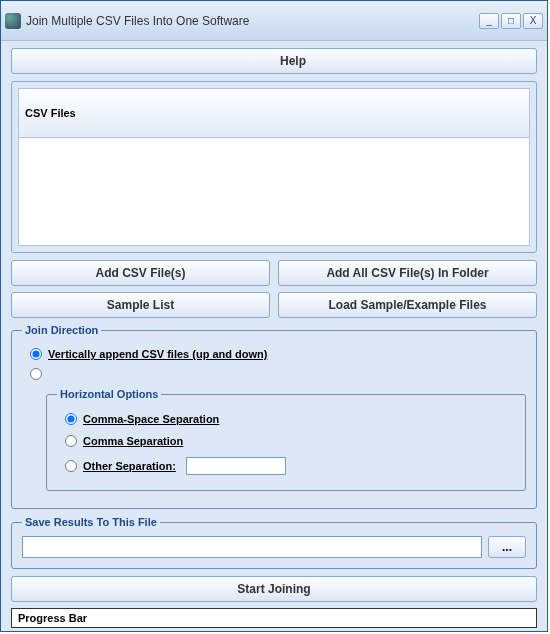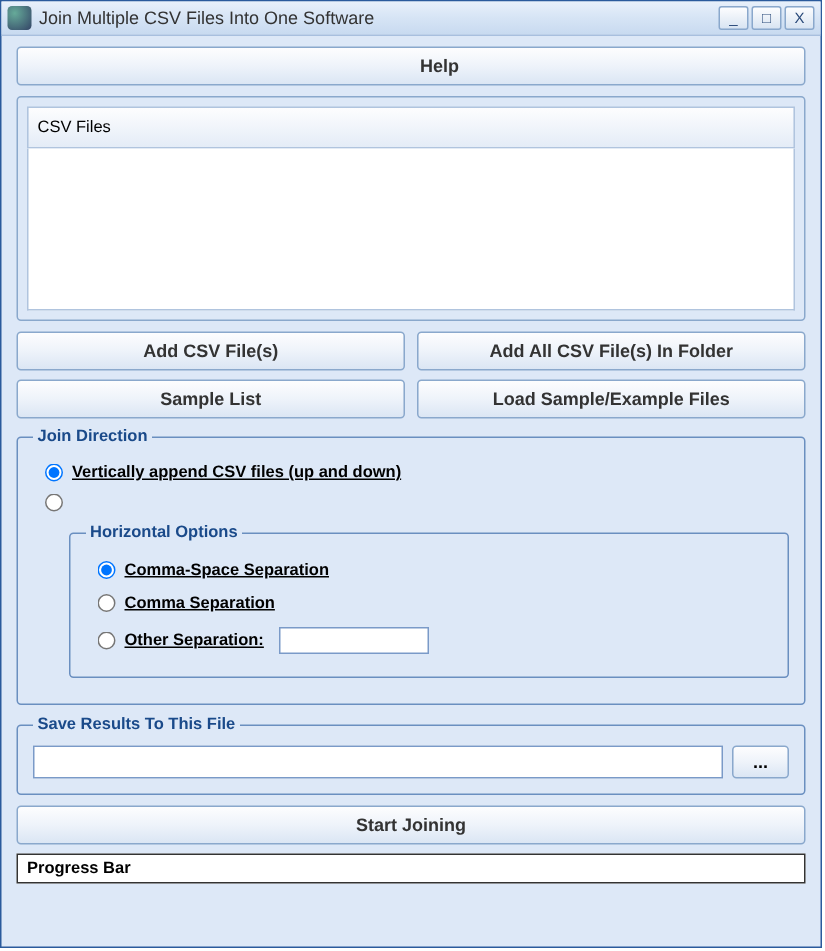--- a/index.html
+++ b/index.html
@@ -13,21 +13,21 @@
 }
 .window {
   background: #dde8f7;
   border: 1px solid #2a5a9c;
   width: 548px;
   height: 632px;
   position: relative;
 }
 .titlebar {
   background: linear-gradient(to bottom, #e8f0fb 0%, #d6e4f5 50%, #c8daf0 100%);
-  height: 23px;
+  height: 40px;
   display: flex;
   align-items: center;
   padding: 0 4px;
   border-bottom: 1px solid #a8bfde;
 }
 .titlebar .app-icon {
   width: 16px; height: 16px;
   margin-right: 5px;
   background: radial-gradient(circle at 30% 30%, #6a9, #346);
   border-radius: 3px;
@@ -69,23 +69,23 @@
 .panel {
   background: #dde8f7;
   border: 1px solid #8aa8cc;
   border-radius: 3px;
   padding: 6px;
   margin-bottom: 7px;
 }
 .list-header {
   background: linear-gradient(to bottom, #fdfdfe, #e4ecf7);
   border: 1px solid #b0c4de;
-  padding: 7px 6px;
-  font-size: 11px;
-  font-weight: normal;
+  padding: 18px 6px;
+  font-size: 11px;
+  font-weight: bold;
   display: flex;
 }
 .list-header .col1 { flex: 1; }
 .list-header .col2 { width: 20px; }
 .list-body {
   background: #fff;
   border: 1px solid #b0c4de;
   border-top: none;
   height: 108px;
 }

